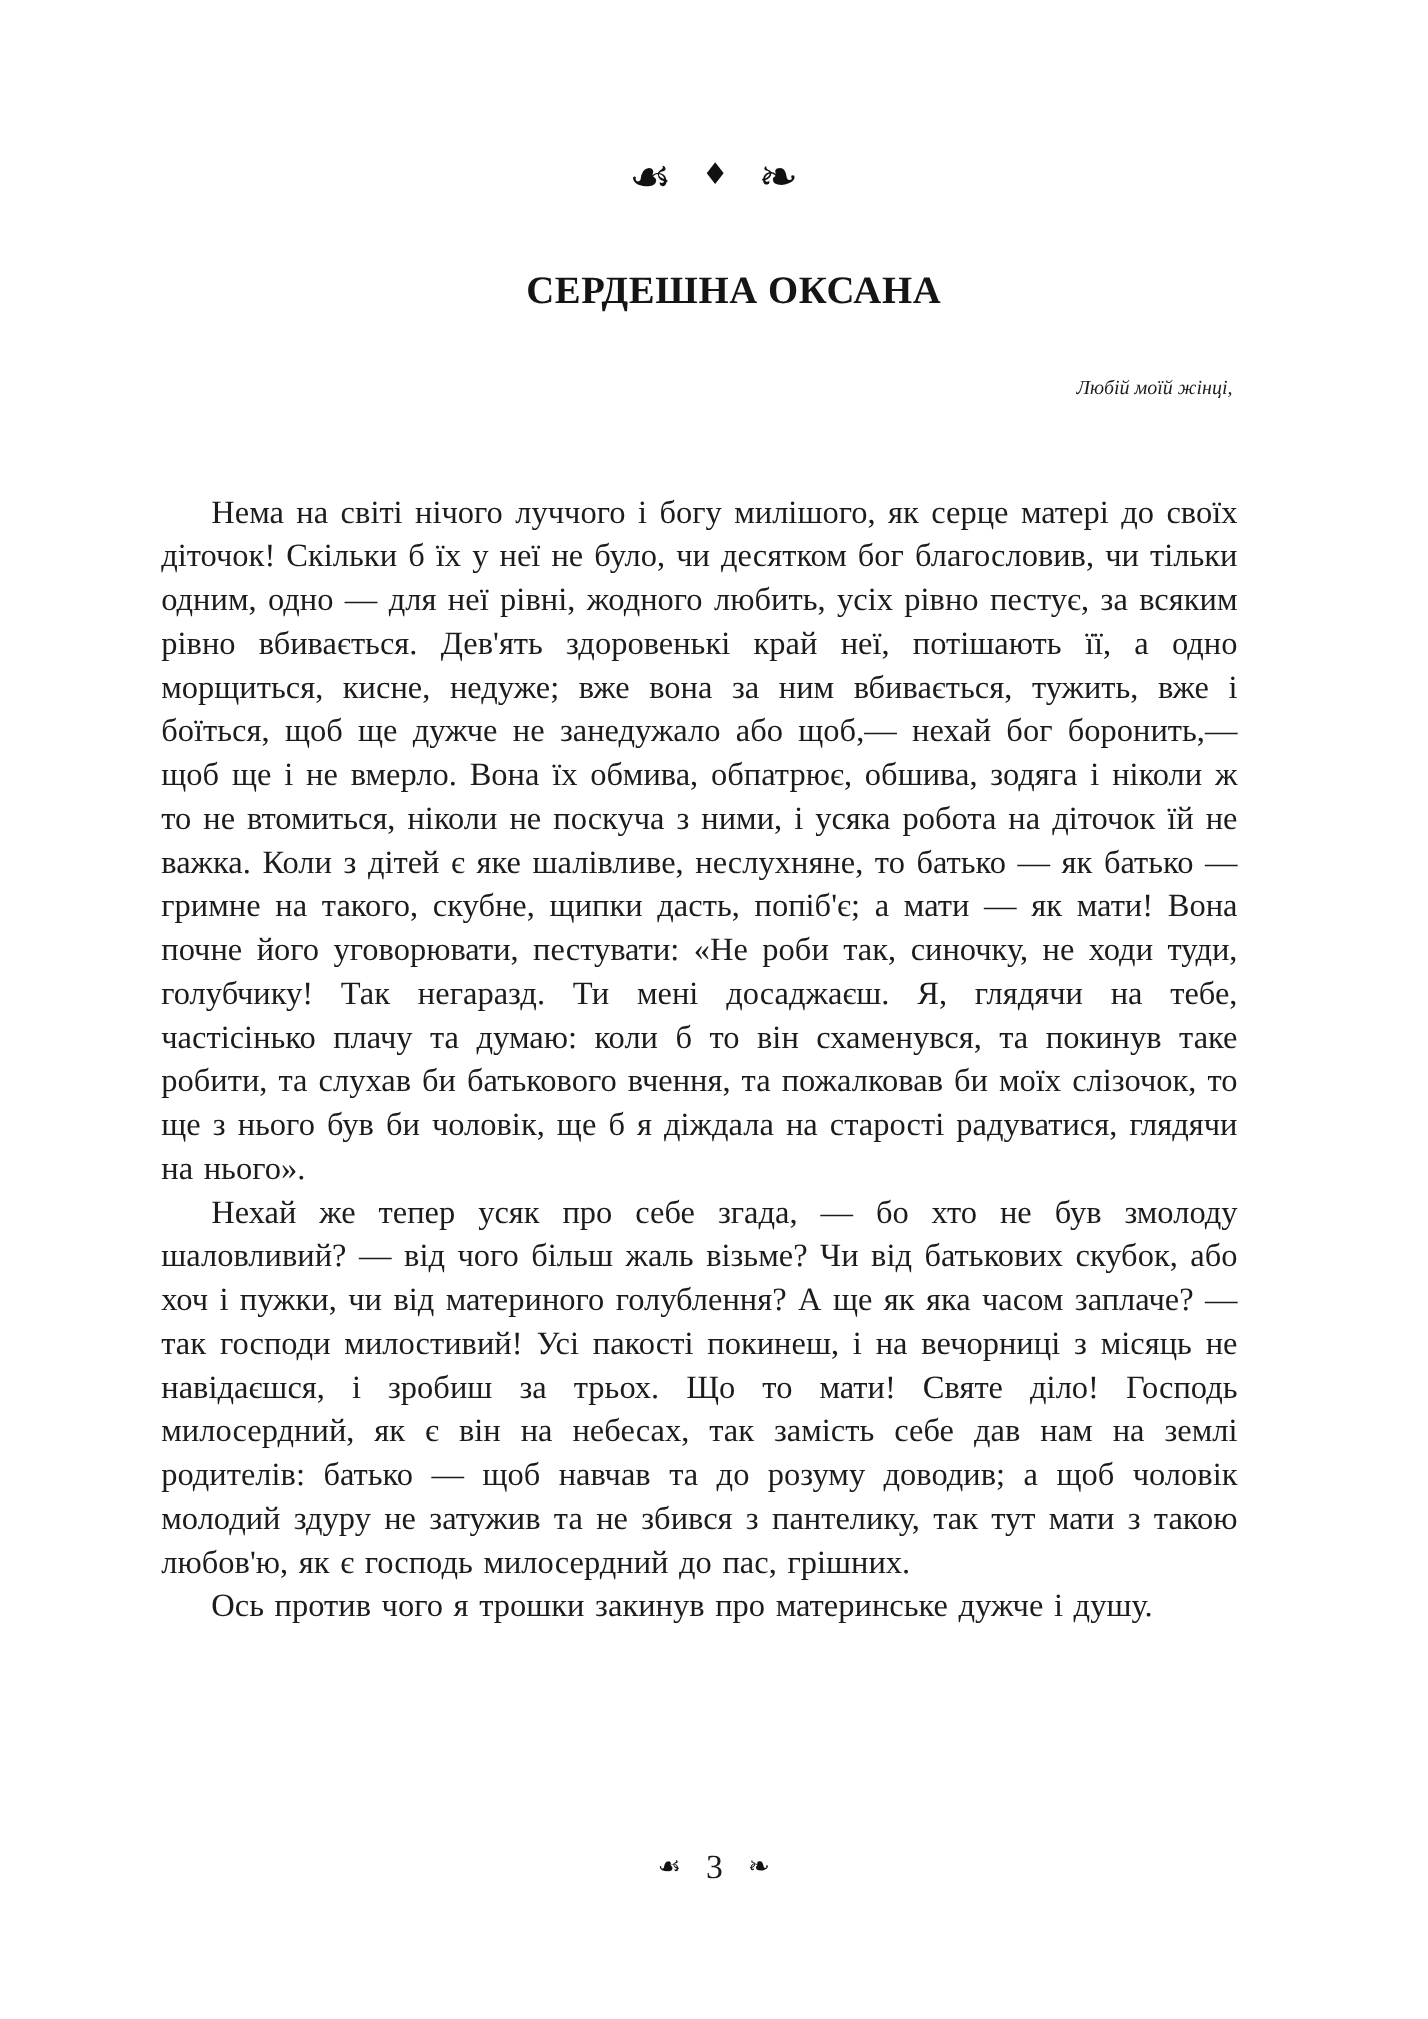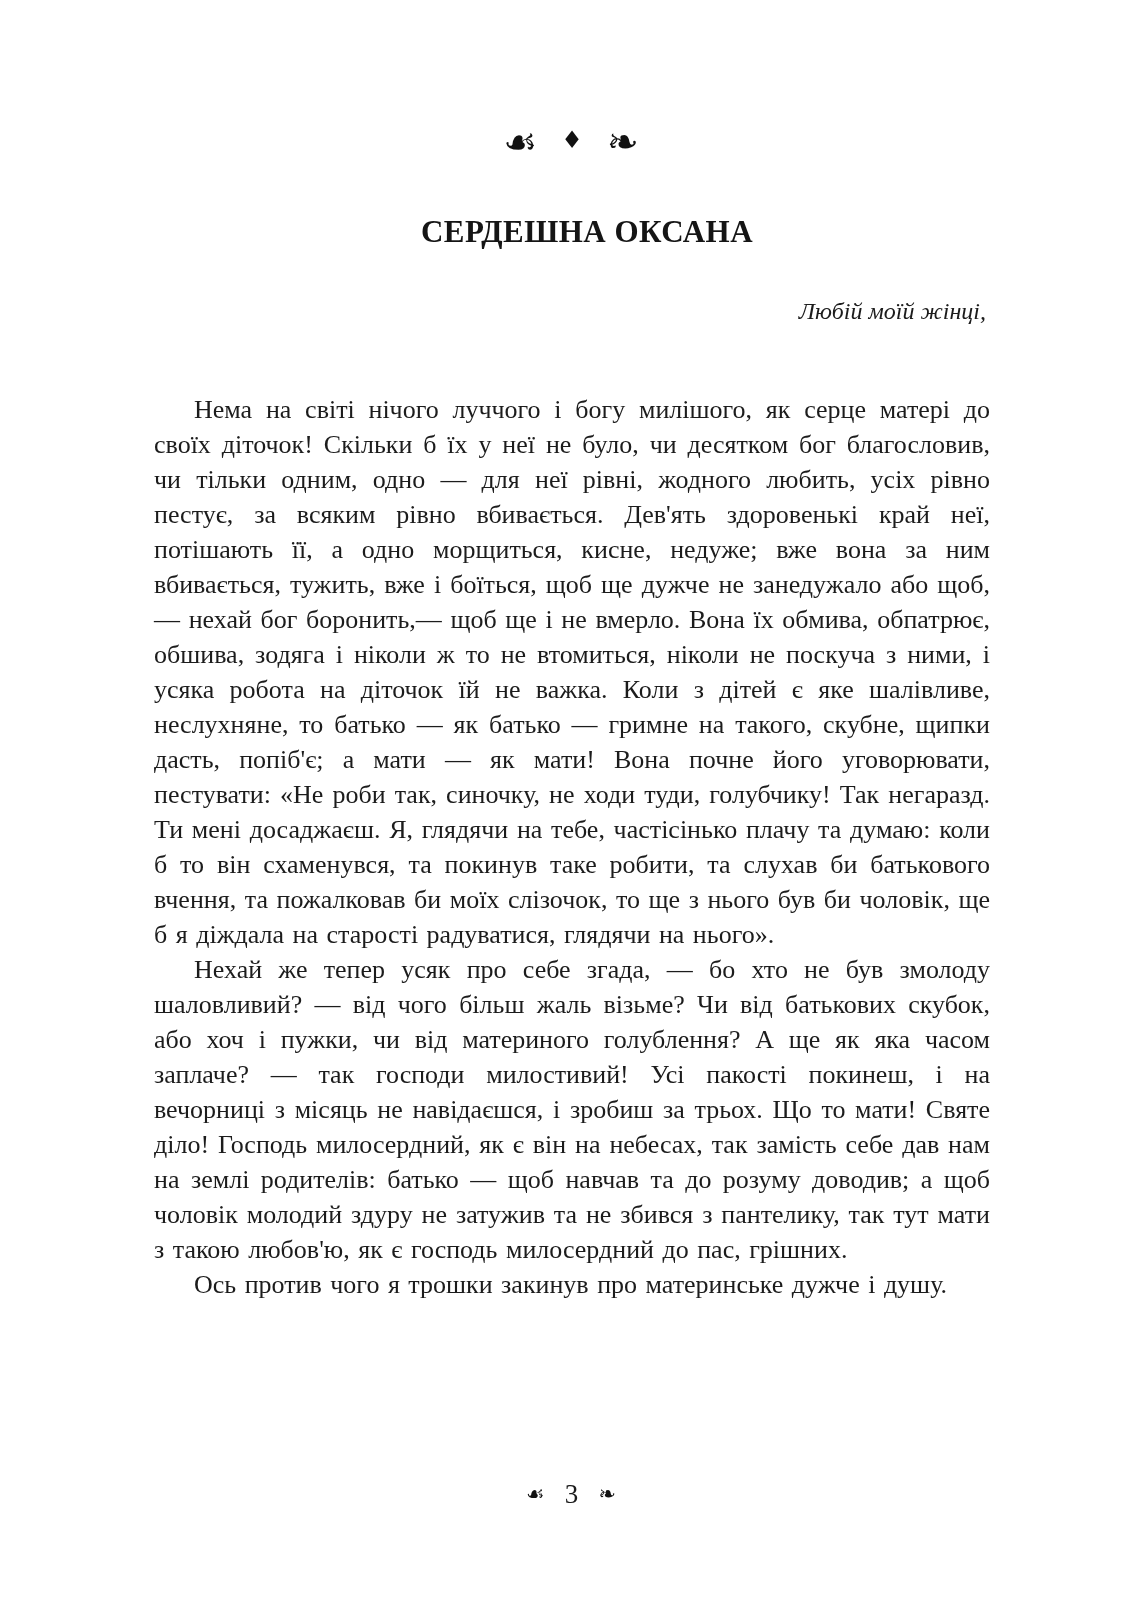--- a/index.html
+++ b/index.html
@@ -53,34 +53,33 @@
     font-weight: bold;
     letter-spacing: 0.5px;
     color: #151515;
   }
   .dedication {
     position: absolute;
     top: 293px;
     right: 156px;
     text-align: center;
     font-style: italic;
-    font-size: 24px;
+    font-size: 16px;
     line-height: 36px;
     color: #1c1c1c;
   }
   .body-text {
     position: absolute;
     top: 392px;
     left: 129px;
     right: 152px;
     font-size: 26px;
     line-height: 35px;
     text-align: justify;
     color: #1c1c1c;
-    margin-left: 25px;
   }
   .body-text p {
     margin: 0;
     text-indent: 40px;
     word-spacing: 2px;
   }
   .footer {
     position: absolute;
     top: 1476px;
     left: 0;

